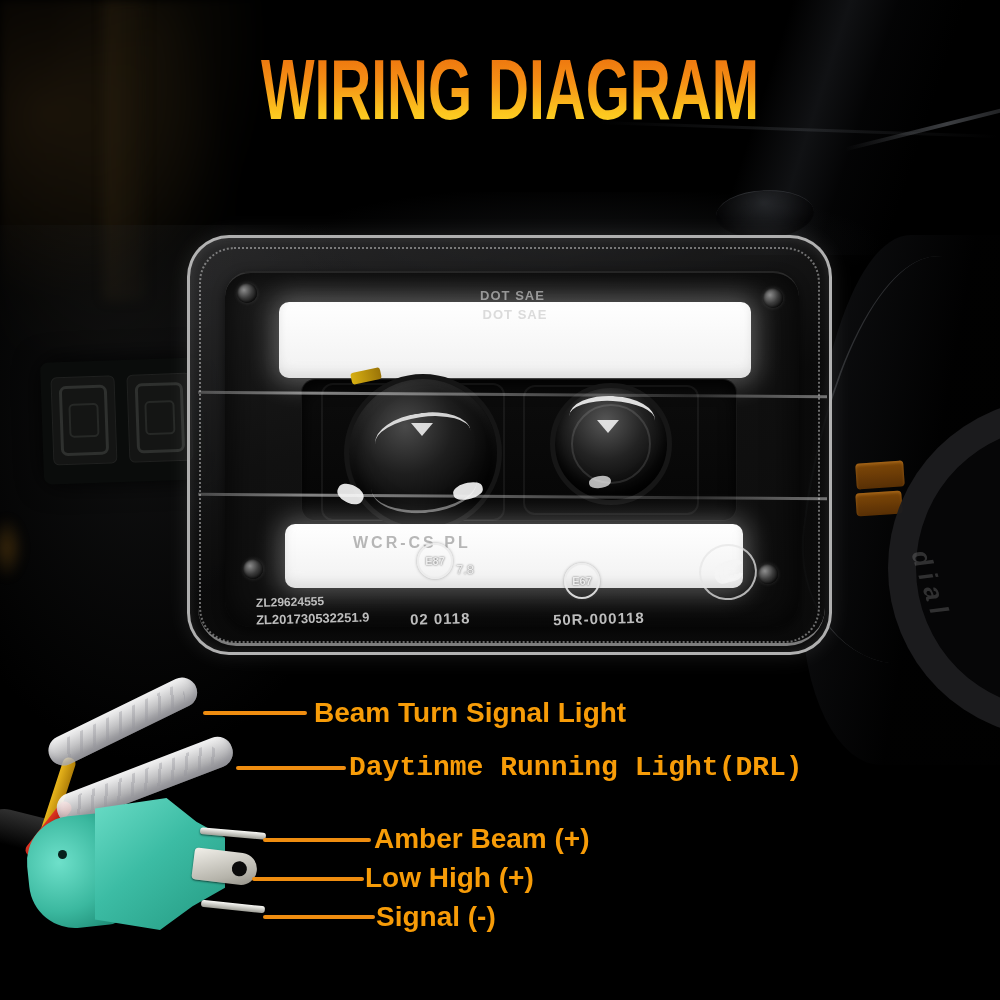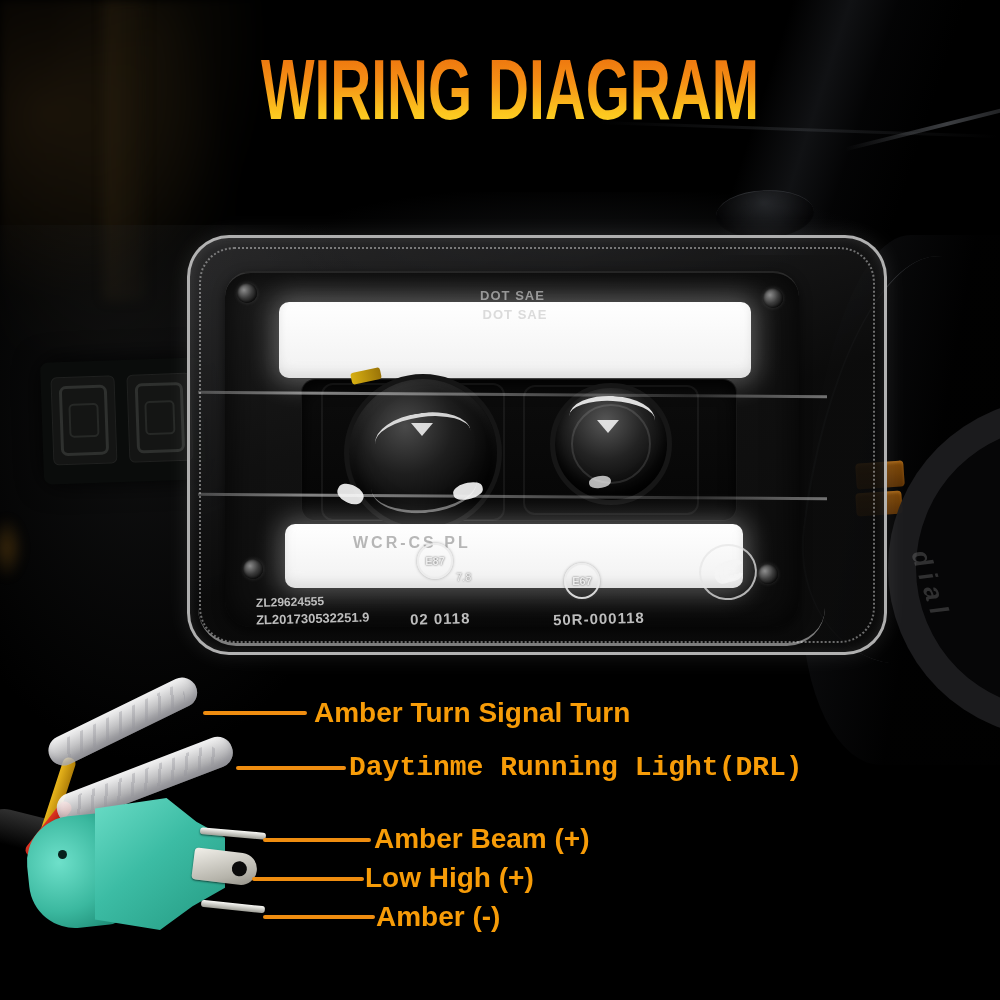--- a/index.html
+++ b/index.html
@@ -52,21 +52,21 @@
     background:radial-gradient(ellipse,rgba(155,104,22,.35),transparent 70%);}
 
   
   .page-title{left:0;top:40px;width:1000px;text-align:center;margin:0;
     font-size:86px;font-weight:bold;letter-spacing:0;
     transform:translateX(10px) scaleX(0.66);transform-origin:50% 50%;
     background:linear-gradient(180deg,#e8650a 0%,#f58f15 42%,#fcc71f 74%,#ffdd30 100%);
     -webkit-background-clip:text;background-clip:text;color:transparent;}
 
   
-  .lamp-shell{left:187px;top:235px;width:700px;height:420px;border-radius:42px;
+  .lamp-shell{left:187px;top:235px;width:645px;height:420px;border-radius:42px;
     background:linear-gradient(160deg,rgba(70,70,72,.55),rgba(12,12,12,.88) 55%);
     border:3px solid rgba(205,205,205,.85);
     box-shadow:0 0 22px rgba(255,255,255,.10),inset 0 0 12px rgba(255,255,255,.10);}
   .stipple{left:9px;top:9px;right:9px;bottom:9px;border:2px dotted rgba(228,228,228,.45);border-radius:35px;}
   .lip{left:8px;top:352px;width:627px;height:56px;border-radius:0 0 38px 38px;
     border-bottom:3px solid rgba(238,238,238,.5);}
   .housing{left:35px;top:33px;width:574px;height:356px;border-radius:26px;
     background:linear-gradient(165deg,#1c1c1c,#111 40%,#0c0c0c);
     border-top:2px solid rgba(255,255,255,.10);
     box-shadow:0 4px 12px rgba(0,0,0,.6),inset 0 0 34px rgba(0,0,0,.85);}
@@ -114,21 +114,21 @@
     box-shadow:inset 0 0 3px #000,0 0 4px rgba(255,255,255,.14);}
   .screw.s1{left:47px;top:45px;} .screw.s2{left:573px;top:50px;}
   .screw.s3{left:53px;top:321px;} .screw.s4{left:568px;top:326px;}
   .etch{color:rgba(165,165,165,.8);font-weight:bold;}
   .etch-wcr{left:163px;top:296px;font-size:16px;letter-spacing:3px;}
   .emark{width:36px;height:36px;border:2px solid rgba(235,235,235,.9);border-radius:50%;
     display:flex;align-items:center;justify-content:center;
     font-size:11px;font-weight:bold;color:#ececec;text-shadow:0 0 2px rgba(70,70,70,.9);
     box-shadow:0 0 3px rgba(90,90,90,.5);}
   .emark.e1{left:227px;top:305px;} .emark.e2{left:374px;top:325px;}
-  .emark-val{left:266px;top:333px;font-size:11px;font-weight:normal;color:#ececec;text-shadow:0 0 2px rgba(70,70,70,.9);}
+  .emark-val{left:266px;top:324px;font-size:13px;font-weight:normal;color:#ececec;text-shadow:0 0 2px rgba(70,70,70,.9);}
   .ccc{left:509px;top:306px;width:58px;height:56px;border:2px solid rgba(230,230,230,.75);border-radius:50%;
     display:flex;align-items:center;justify-content:center;transform:rotate(-14deg);}
   .ccc span{position:static;font-size:30px;font-weight:bold;font-style:italic;
     letter-spacing:-17px;padding-right:17px;color:rgba(244,244,244,.85);}
   .serial{color:#bdbdbd;font-weight:bold;transform:rotate(-1.5deg);}
   .serial.sa{left:66px;top:357px;font-size:12px;}
   .serial.sb{left:66px;top:373px;font-size:13px;}
   .serial.sc{left:220px;top:372px;font-size:15px;letter-spacing:1px;}
   .serial.sd{left:363px;top:372px;font-size:15px;letter-spacing:1px;}
 
@@ -277,19 +277,19 @@
     <div class="pin-hole"></div>
   </div>
   <div class="pin ground"></div>
 
   <div class="leader l-amber"></div>
   <div class="leader l-drl"></div>
   <div class="leader l-high"></div>
   <div class="leader l-low"></div>
   <div class="leader l-ground"></div>
 
-  <div class="wire-label lbl-amber">Amber Turn Signal Turn</div>
+  <div class="wire-label lbl-amber">Beam Turn Signal Light</div>
   <div class="wire-label lbl-drl">Daytinme Running Light(DRL)</div>
   <div class="wire-label lbl-high">Amber Beam (+)</div>
   <div class="wire-label lbl-low">Low High (+)</div>
-  <div class="wire-label lbl-ground">Amber (-)</div>
+  <div class="wire-label lbl-ground">Signal (-)</div>
 
 </div>
 
 </body></html>

